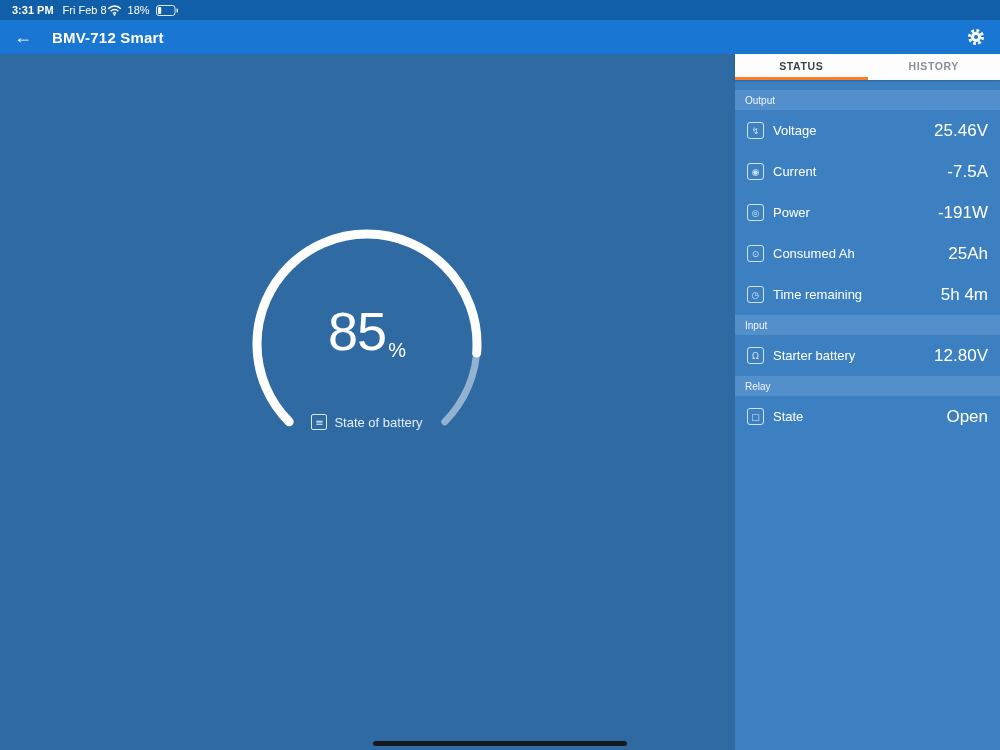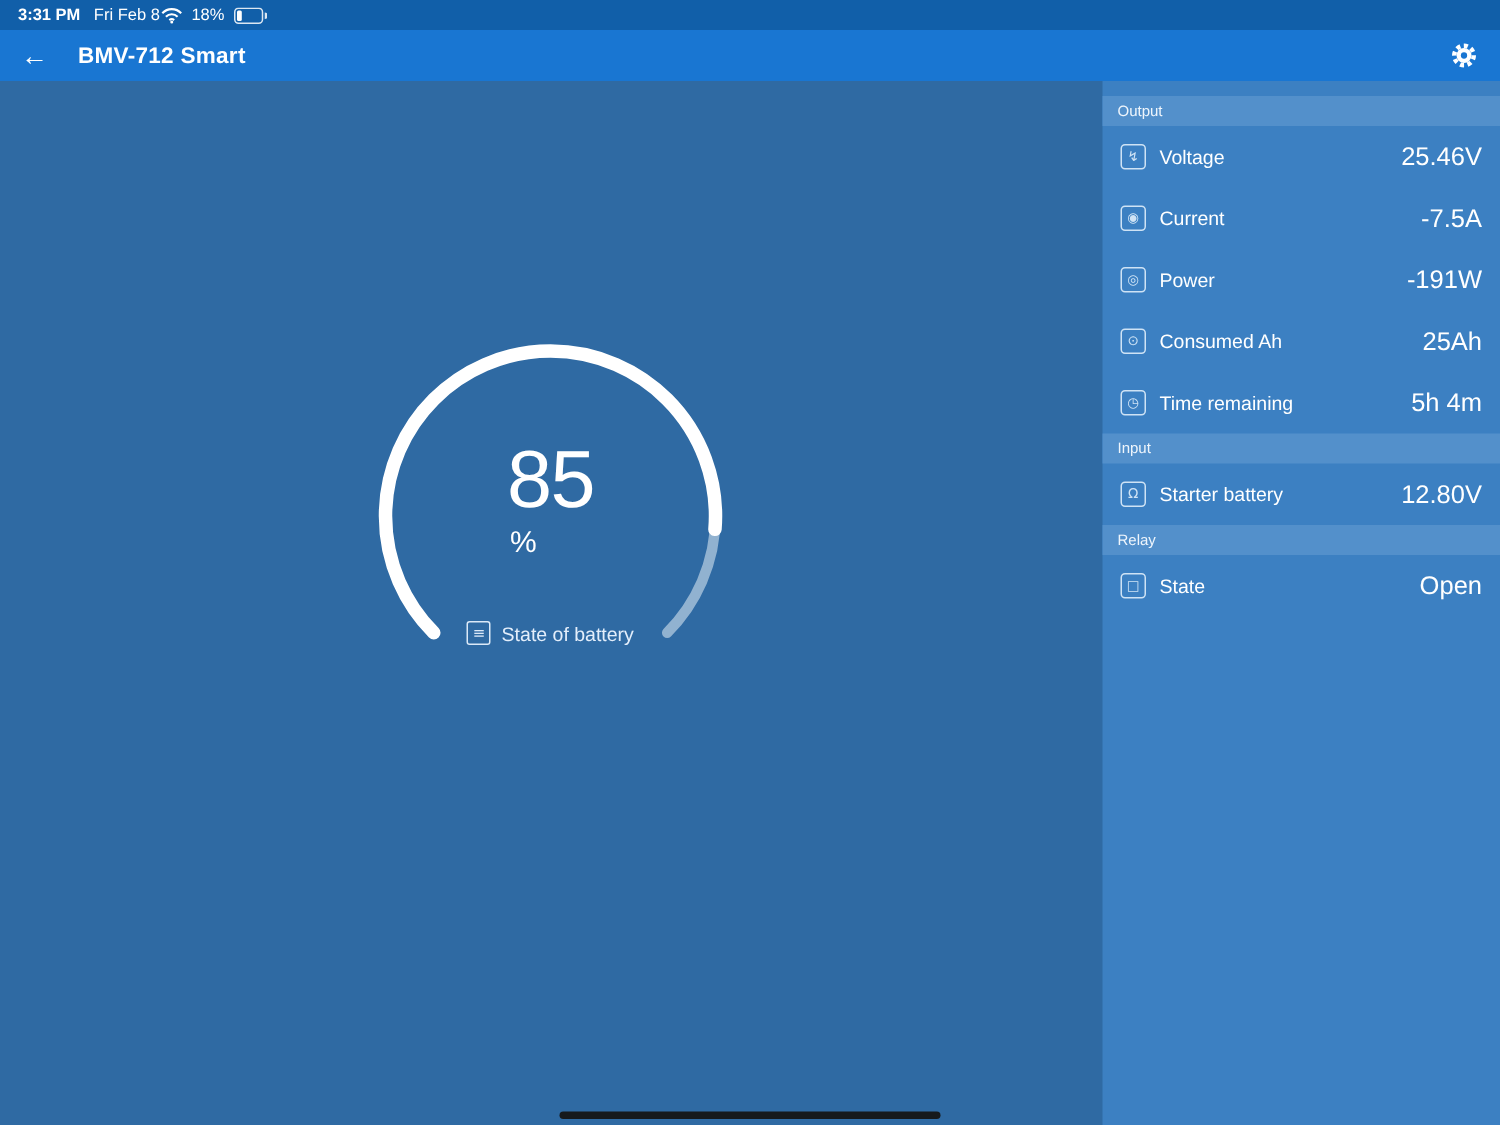--- a/index.html
+++ b/index.html
@@ -34,21 +34,21 @@
   
   .main {
     position:absolute; top:54px; left:0; width:735px; bottom:0;
     background:#2f6aa3;
   }
   .gauge-wrap { position:absolute; left:237px; top:160px; width:260px; height:260px; }
   .gauge-center {
     position:absolute; inset:0; display:flex; align-items:center; justify-content:center;
     margin-top:-26px; color:#fff; pointer-events:none;
   }
-  .gauge-center-inner { display:flex; align-items:flex-start;flex-direction:column; }
+  .gauge-center-inner { display:flex; align-items:flex-end; }
   .gauge-num { font-size:54px; font-weight:400; letter-spacing:-1px; }
   .gauge-pct { font-size:20px; margin-left:2px; }
   .gauge-caption {
     position:absolute; left:0; right:0; top:200px;
     display:flex; align-items:center; justify-content:center; gap:7px;
     color:#e3eefb; font-size:13px;
   }
   .soc-icon {
     width:14px; height:14px; border:1px solid #dbe9f8; border-radius:2px;
     display:flex; align-items:center; justify-content:center;
@@ -150,20 +150,24 @@
     </div>
     <div class="gauge-caption">
       <span class="soc-icon">≡</span>
       <span>State of battery</span>
     </div>
   </div>
   <div class="home-indicator"></div>
 </div>
 
 <div class="panel">
+  <div class="tabbar">
+    <div class="tab active">STATUS</div>
+    <div class="tab">HISTORY</div>
+  </div>
   <div class="panel-sections">
       <div class="section-band">Output</div>
       <div class="panel-row">
         <span class="row-icon">↯</span>
         <span class="row-label">Voltage</span>
         <span class="row-value">25.46V</span>
       </div>
       <div class="panel-row">
         <span class="row-icon">◉</span>
         <span class="row-label">Current</span>

